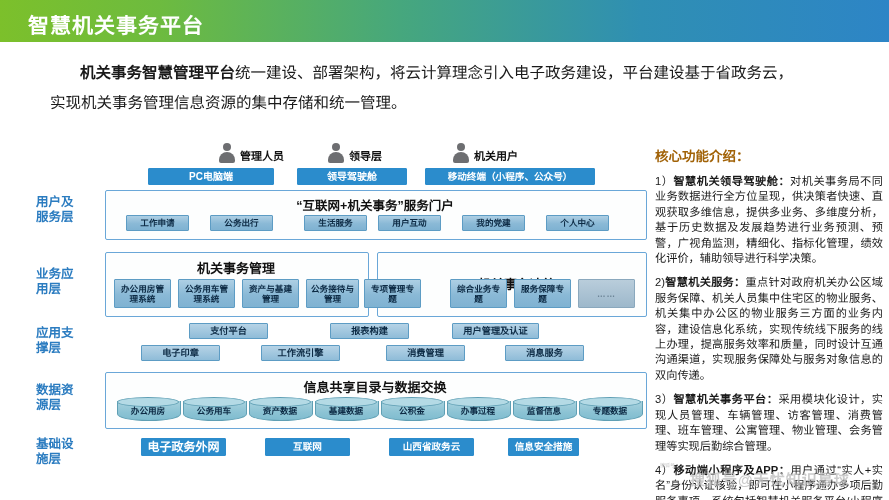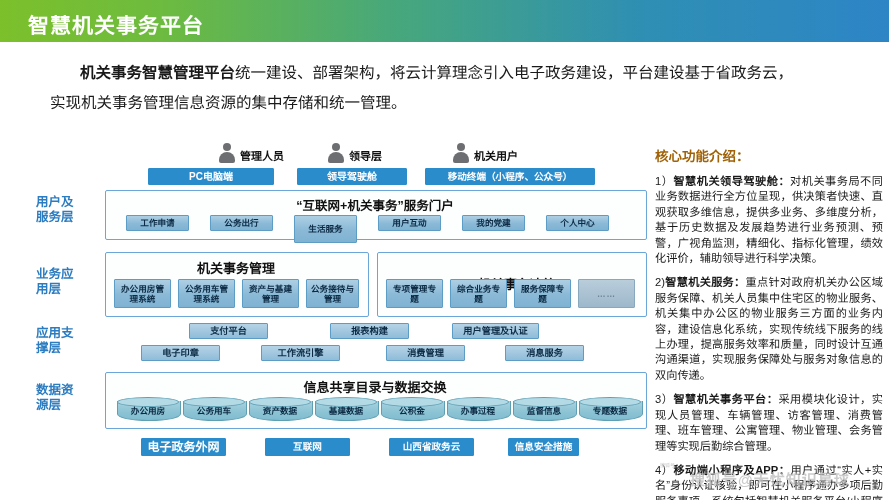--- a/index.html
+++ b/index.html
@@ -138,20 +138,21 @@
     <span>4）</span><b>移动端小程序及APP：</b><span>用户通过“实人+实名”身份认证核验，即可在小程序通办多项后勤服务事项。系统包括智慧机关服务平台/小程序及APP客户端/人脸识别系统及车辆识别系统组成。</span>
   </div>
 </div>
 
 <div class="diagram">
 
   <div class="layer-label" style="top:55px;">用户及<br>服务层</div>
   <div class="layer-label" style="top:127px;">业务应<br>用层</div>
   <div class="layer-label" style="top:243px;">数据资<br>源层</div>
   <div class="layer-label" style="top:186px;">应用支<br>撑层</div>
+  <div class="layer-label" style="top:297px;">基础设<br>施层</div>
 
   <div class="person" style="left:219px;top:3px;">
     <div class="head"></div>
       <div class="body"></div>
   </div>
   <div class="person-label" style="left:240px;top:7px;">管理人员</div>
   <div class="chip solid" style="left:148px;top:28px;width:126px;height:17px;">PC电脑端</div>
 
   <div class="person" style="left:328px;top:3px;">
     <div class="head"></div>
@@ -165,35 +166,35 @@
       <div class="body"></div>
   </div>
   <div class="person-label" style="left:474px;top:7px;">机关用户</div>
   <div class="chip solid" style="left:425px;top:28px;width:170px;height:17px;font-size:9.6px;">移动终端（小程序、公众号）</div>
 
   <div class="outline" style="left:105px;top:50px;width:540px;height:48px;"></div>
   <div class="grp-title" style="left:105px;top:55px;width:540px;font-size:12.5px;">“互联网+机关事务”服务门户</div>
 
   <div class="chip" style="left:126px;top:75px;width:63px;height:16px;">工作申请</div>
   <div class="chip" style="left:210px;top:75px;width:63px;height:16px;">公务出行</div>
-  <div class="chip" style="left:294px;top:75px;width:63px;height:28px;text-align:center;">生活服务</div>
+  <div class="chip" style="left:304px;top:75px;width:63px;height:16px;text-align:center;">生活服务</div>
   <div class="chip" style="left:378px;top:75px;width:63px;height:16px;">用户互动</div>
   <div class="chip" style="left:462px;top:75px;width:63px;height:16px;">我的党建</div>
   <div class="chip" style="left:546px;top:75px;width:63px;height:16px;">个人中心</div>
 
   <div class="outline" style="left:105px;top:112px;width:262px;height:63px;"></div>
   <div class="grp-title" style="left:105px;top:118px;width:262px;">机关事务管理</div>
   <div class="chip" style="left:114px;top:139px;width:57px;height:29px;">办公用房管理系统</div>
   <div class="chip" style="left:178px;top:139px;width:57px;height:29px;">公务用车管理系统</div>
   <div class="chip" style="left:242px;top:139px;width:57px;height:29px;">资产与基建管理</div>
   <div class="chip" style="left:306px;top:139px;width:53px;height:29px;">公务接待与管理</div>
 
   <div class="outline" style="left:377px;top:112px;width:268px;height:63px;"></div>
   <div class="grp-title" style="left:377px;top:134px;width:280px;">机关事务决策</div>
-  <div class="chip" style="left:386px;top:139px;width:57px;height:29px;">专项管理专题</div>
+  <div class="chip" style="left:364px;top:139px;width:57px;height:29px;">专项管理专题</div>
   <div class="chip" style="left:450px;top:139px;width:57px;height:29px;">综合业务专题</div>
   <div class="chip" style="left:514px;top:139px;width:57px;height:29px;">服务保障专题</div>
   <div class="chip dots" style="left:578px;top:139px;width:57px;height:29px;">……</div>
 
   <div class="chip supp" style="left:189px;top:183px;width:79px;height:16px;">支付平台</div>
   <div class="chip supp" style="left:330px;top:183px;width:79px;height:16px;">报表构建</div>
   <div class="chip supp" style="left:452px;top:183px;width:87px;height:16px;">用户管理及认证</div>
 
   <div class="chip supp" style="left:141px;top:205px;width:79px;height:16px;">电子印章</div>
   <div class="chip supp" style="left:261px;top:205px;width:79px;height:16px;">工作流引擎</div>

